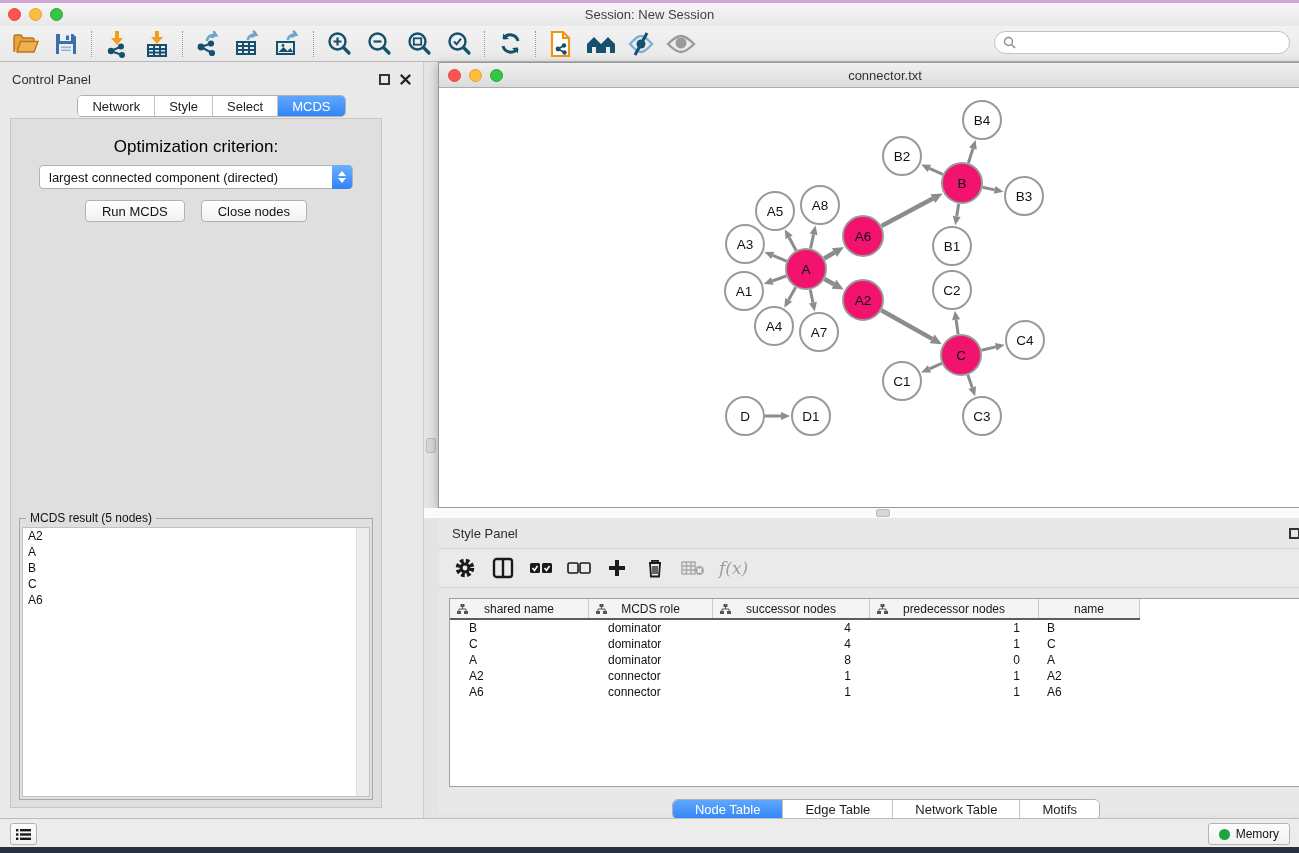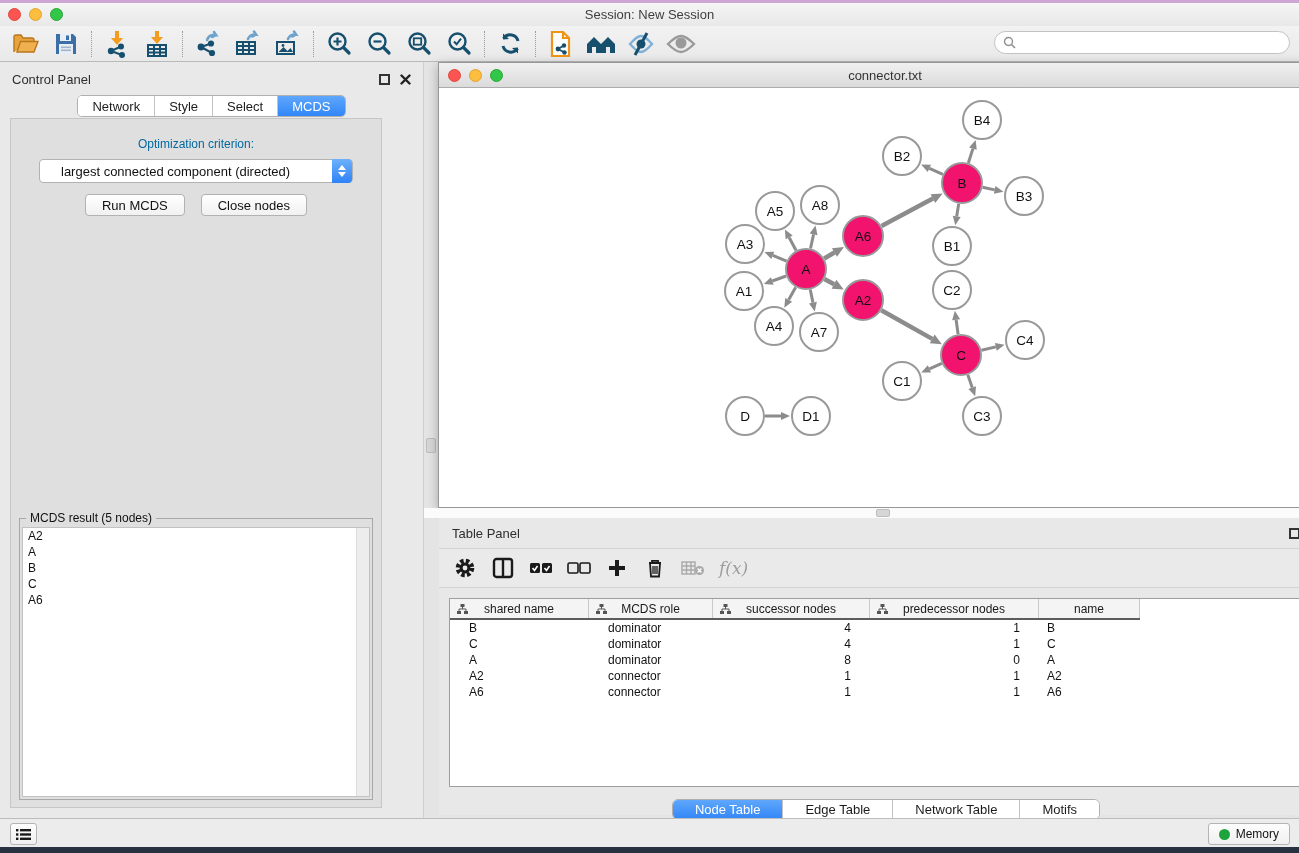--- a/index.html
+++ b/index.html
@@ -37,22 +37,22 @@
   .cp-header .cp-title { margin-left:12px; font-size:13px; color:#2e2e2e; }
   .panel-float { width:11px; height:11px; border:2px solid #333; background:transparent; margin-left:auto; margin-right:10px; cursor:pointer; }
   .panel-close { margin-right:12px; cursor:pointer; display:flex; }
   .cp-tabs { position:absolute; left:0; top:33px; width:100%; display:flex; justify-content:center; }
   .seg { display:flex; border:1px solid #b0b0b0; border-radius:5px; overflow:hidden; background:#fff; height:22px; }
   .seg .seg-item { font-size:13px; color:#1c1c1c; padding:0 14px; display:flex; align-items:center; border-right:1px solid #c4c4c4; cursor:pointer; background:#fff; }
   .seg .seg-item:last-child { border-right:none; }
   .seg .seg-item.selected { background:linear-gradient(#5fa7fc,#3286f7); color:#fff; }
 
   .cp-body { position:absolute; left:10px; top:56px; width:372px; height:690px; background:#dfdfdf; border:1px solid #c6c6c6; }
-  .opt-label { margin-top:18px; text-align:center; font-size:12px; color:#0369a1; }
-  .dropdown { position:relative; margin:8px auto 8px auto; width:314px; height:24px; background:#fff; border:1px solid #b2b2b2; border-radius:4px; display:flex; align-items:center; cursor:pointer;padding-left:12px; }
+  .opt-label { margin-top:18px; text-align:center; font-size:17px; color:#000000; }
+  .dropdown { position:relative; margin:8px auto 8px auto; width:314px; height:24px; background:#fff; border:1px solid #b2b2b2; border-radius:4px; display:flex; align-items:center; cursor:pointer; }
   .dropdown .dd-text { font-size:13px; color:#111; margin-left:9px; }
   .dd-stepper { position:absolute; right:0; top:-1px; width:20px; height:24px; border-radius:0 4px 4px 0;
                 background:linear-gradient(#6db1fb,#2f82f7); display:flex; flex-direction:column; align-items:center; justify-content:center; gap:2px; }
   .chev-up { width:0; height:0; border-left:4px solid transparent; border-right:4px solid transparent; border-bottom:5px solid #fff; }
   .chev-dn { width:0; height:0; border-left:4px solid transparent; border-right:4px solid transparent; border-top:5px solid #fff; }
   .btn-row { margin-top:11px; display:flex; justify-content:center; gap:16px; }
   .mac-btn { height:22px; padding:0 16px; font-size:13px; color:#111; background:linear-gradient(#ffffff,#f1f1f1);
              border:1px solid #b2b2b2; border-radius:4px; cursor:pointer; font-family:"Liberation Sans",sans-serif; }
 
   .result-group { position:absolute; left:8px; top:399px; width:354px; height:282px; border:1px solid #a8a8a8; }
@@ -415,21 +415,21 @@
             </svg>
         </div>
       </div>
 
       <div class="splitter-bottom-strip">
         <div class="splitter-bottom" style="position:relative; left:452px; top:1px;"></div>
       </div>
 
       <div class="table-panel">
         <div class="tp-header">
-          <span class="tp-title">Table Panel</span>
+          <span class="tp-title">Style Panel</span>
           <div class="panel-float"></div>
           <div class="panel-close">
             <svg width="11" height="11" viewBox="0 0 11 11">
                 <path d="M1.5 1.5 L9.5 9.5 M9.5 1.5 L1.5 9.5" stroke="#222" stroke-width="2.4" stroke-linecap="round"></path>
               </svg>
           </div>
         </div>
 
         <div class="tp-toolbar">
           <div class="tp-tool">

